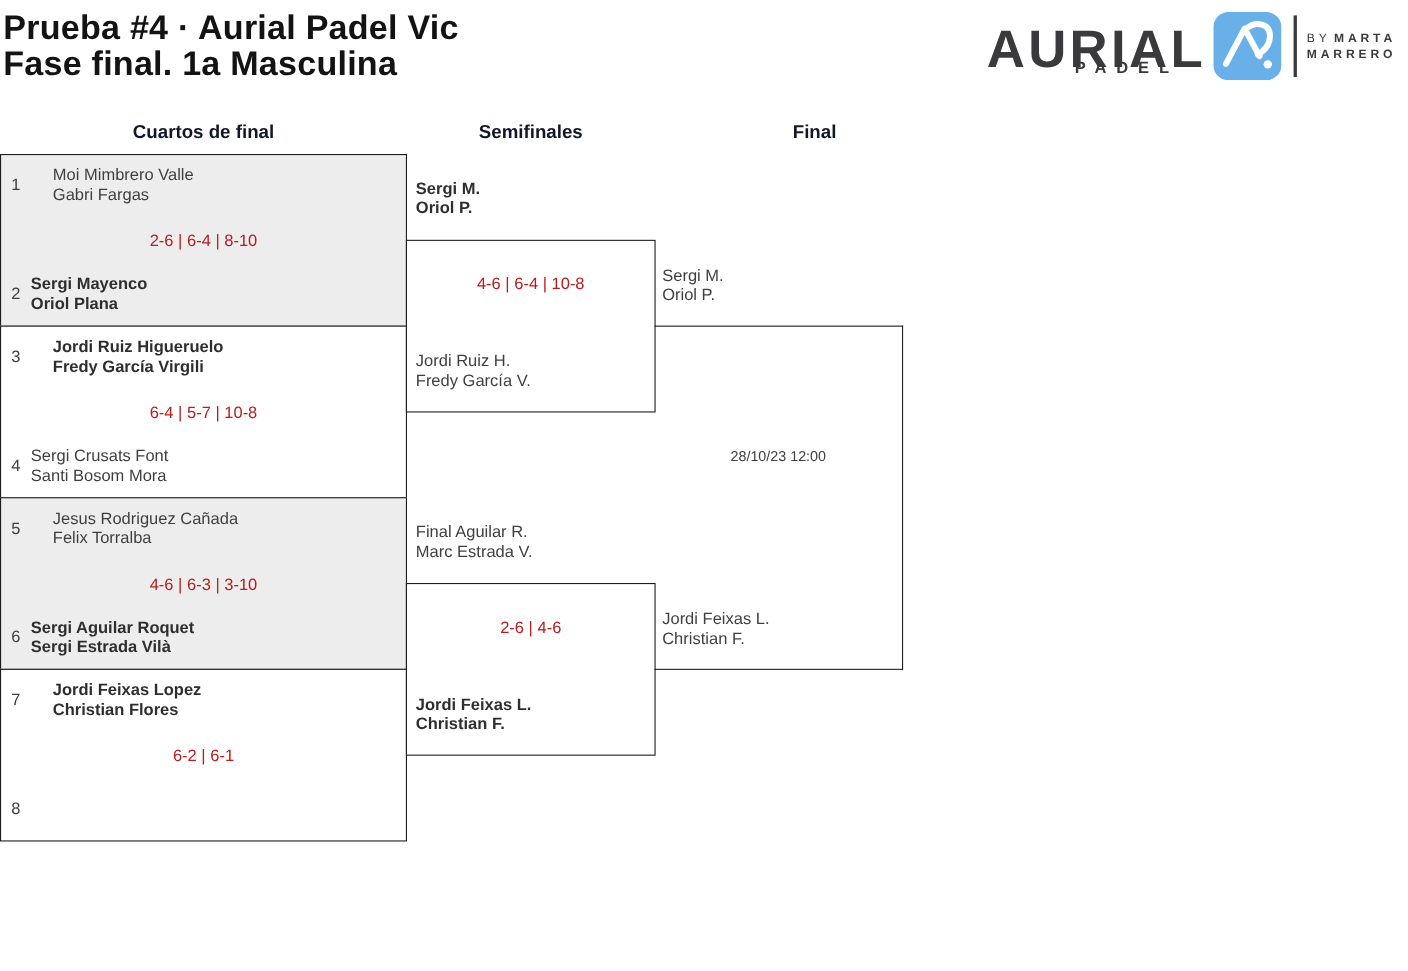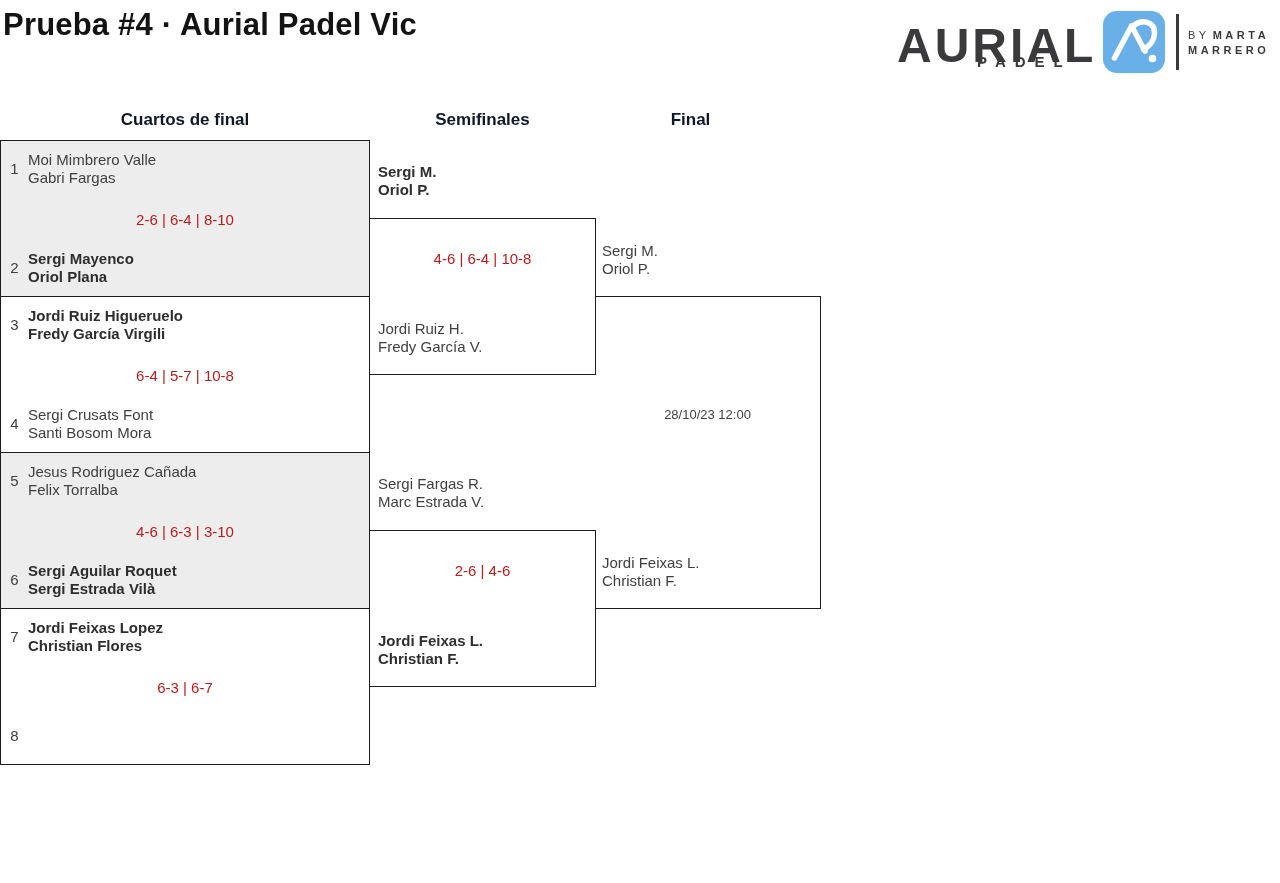--- a/index.html
+++ b/index.html
@@ -20,34 +20,34 @@
   .logo-bar{position:absolute;left:279px;top:4px;width:3px;height:56px;background:#3a3a3c;}
   .byline{position:absolute;left:291px;top:18px;font-size:11px;line-height:15px;font-weight:700;
           color:#3a3a3c;letter-spacing:3.5px;white-space:nowrap;}
   .byline .by{font-weight:500;margin-right:3px;}
 
   
   .colhead{position:absolute;top:110px;font-size:17px;line-height:20px;font-weight:700;
            color:#0f172a;text-align:center;}
   .ch1{left:0;width:370px;}
   .ch2{left:369px;width:227px;}
-  .ch3{left:578px;width:225px;}
+  .ch3{left:628px;width:225px;}
 
   
   .match{box-sizing:border-box;position:absolute;border:1px solid #1d1d1d;}
   .qf{left:0;width:370px;height:157px;background:#ffffff;}
   .qf.shaded{background:#ededed;}
   .qf1{top:140px;}.qf2{top:296px;}.qf3{top:452px;}.qf4{top:608px;}
   .sf{left:369px;width:227px;height:157px;background:transparent;}
   .sf1{top:218px;}.sf2{top:530px;}
   .final-box{left:595px;top:296px;width:226px;height:313px;border-left:none;background:transparent;}
 
   .team{position:absolute;left:27px;font-size:15px;line-height:18px;color:#3f3f3f;white-space:nowrap;}
   .team.w{font-weight:700;color:#2e2e2e;}
-  .qf .team.tt{top:10px;}
+  .qf .team.tt{top:10px;margin-left:20px;}
   .qf .team.tb{bottom:10px;}
   .seed{position:absolute;left:5px;width:17px;text-align:center;font-size:15px;line-height:18px;color:#3f3f3f;}
   .seed.st{top:19px;}
   .seed.sb{bottom:19px;}
   .score{position:absolute;left:0;right:0;text-align:center;font-size:15px;line-height:18px;color:#b91c1c;}
   .qf .score{top:70px;}
 
   .sf .team{left:8px;}
   .sf .team.above{top:-56px;}
   .sf .team.inside{top:101px;}
@@ -59,20 +59,21 @@
   .final-box .date{position:absolute;left:0;right:0;top:109px;text-align:center;
                    font-size:13px;line-height:18px;color:#3f3f3f;}
 </style>
 </head>
 <body>
 
 <div class="stage">
 
   <div class="title">
     <div>Prueba #4 · Aurial Padel Vic</div>
+    <div>Fase final. 1a Masculina</div>
   </div>
 
   <div class="logo">
     <div class="aurial">AURIAL</div>
     <div class="padel">PADEL</div>
     <svg class="monogram" viewBox="0 0 62 62" xmlns="http://www.w3.org/2000/svg">
       <rect x="0" y="0" width="62" height="62" rx="14" fill="#6ab0e8"></rect>
       <path d="M 11.5 47 L 28.5 15 L 42 40" fill="none" stroke="#ffffff" stroke-width="5.5" stroke-linecap="round" stroke-linejoin="round"></path>
       <path d="M 30 15 C 39 7.5 52 10.5 51.5 22.5 C 51.1 31.5 45 36 40.5 38.5" fill="none" stroke="#ffffff" stroke-width="5.5" stroke-linecap="round"></path>
       <circle cx="49.5" cy="47.5" r="3.8" fill="#ffffff"></circle>
@@ -129,21 +130,21 @@
     </div>
     <div class="seed sb">6</div>
   </div>
 
   <div class="match qf qf4">
     <div class="seed st">7</div>
     <div class="team tt w">
       <div>Jordi Feixas Lopez</div>
       <div>Christian Flores</div>
     </div>
-    <div class="score">6-3 | 6-7</div>
+    <div class="score">6-2 | 6-1</div>
     <div class="team tb">
       <div></div>
       <div></div>
     </div>
     <div class="seed sb">8</div>
   </div>
 
   <div class="match sf sf1">
     <div class="team above w">
       <div>Sergi M.</div>
@@ -151,21 +152,21 @@
     </div>
     <div class="score">4-6 | 6-4 | 10-8</div>
     <div class="team inside">
       <div>Jordi Ruiz H.</div>
       <div>Fredy García V.</div>
     </div>
   </div>
 
   <div class="match sf sf2">
     <div class="team above">
-      <div>Sergi Fargas R.</div>
+      <div>Final Aguilar R.</div>
       <div>Marc Estrada V.</div>
     </div>
     <div class="score">2-6 | 4-6</div>
     <div class="team inside w">
       <div>Jordi Feixas L.</div>
       <div>Christian F.</div>
     </div>
   </div>
 
   <div class="match final-box">

